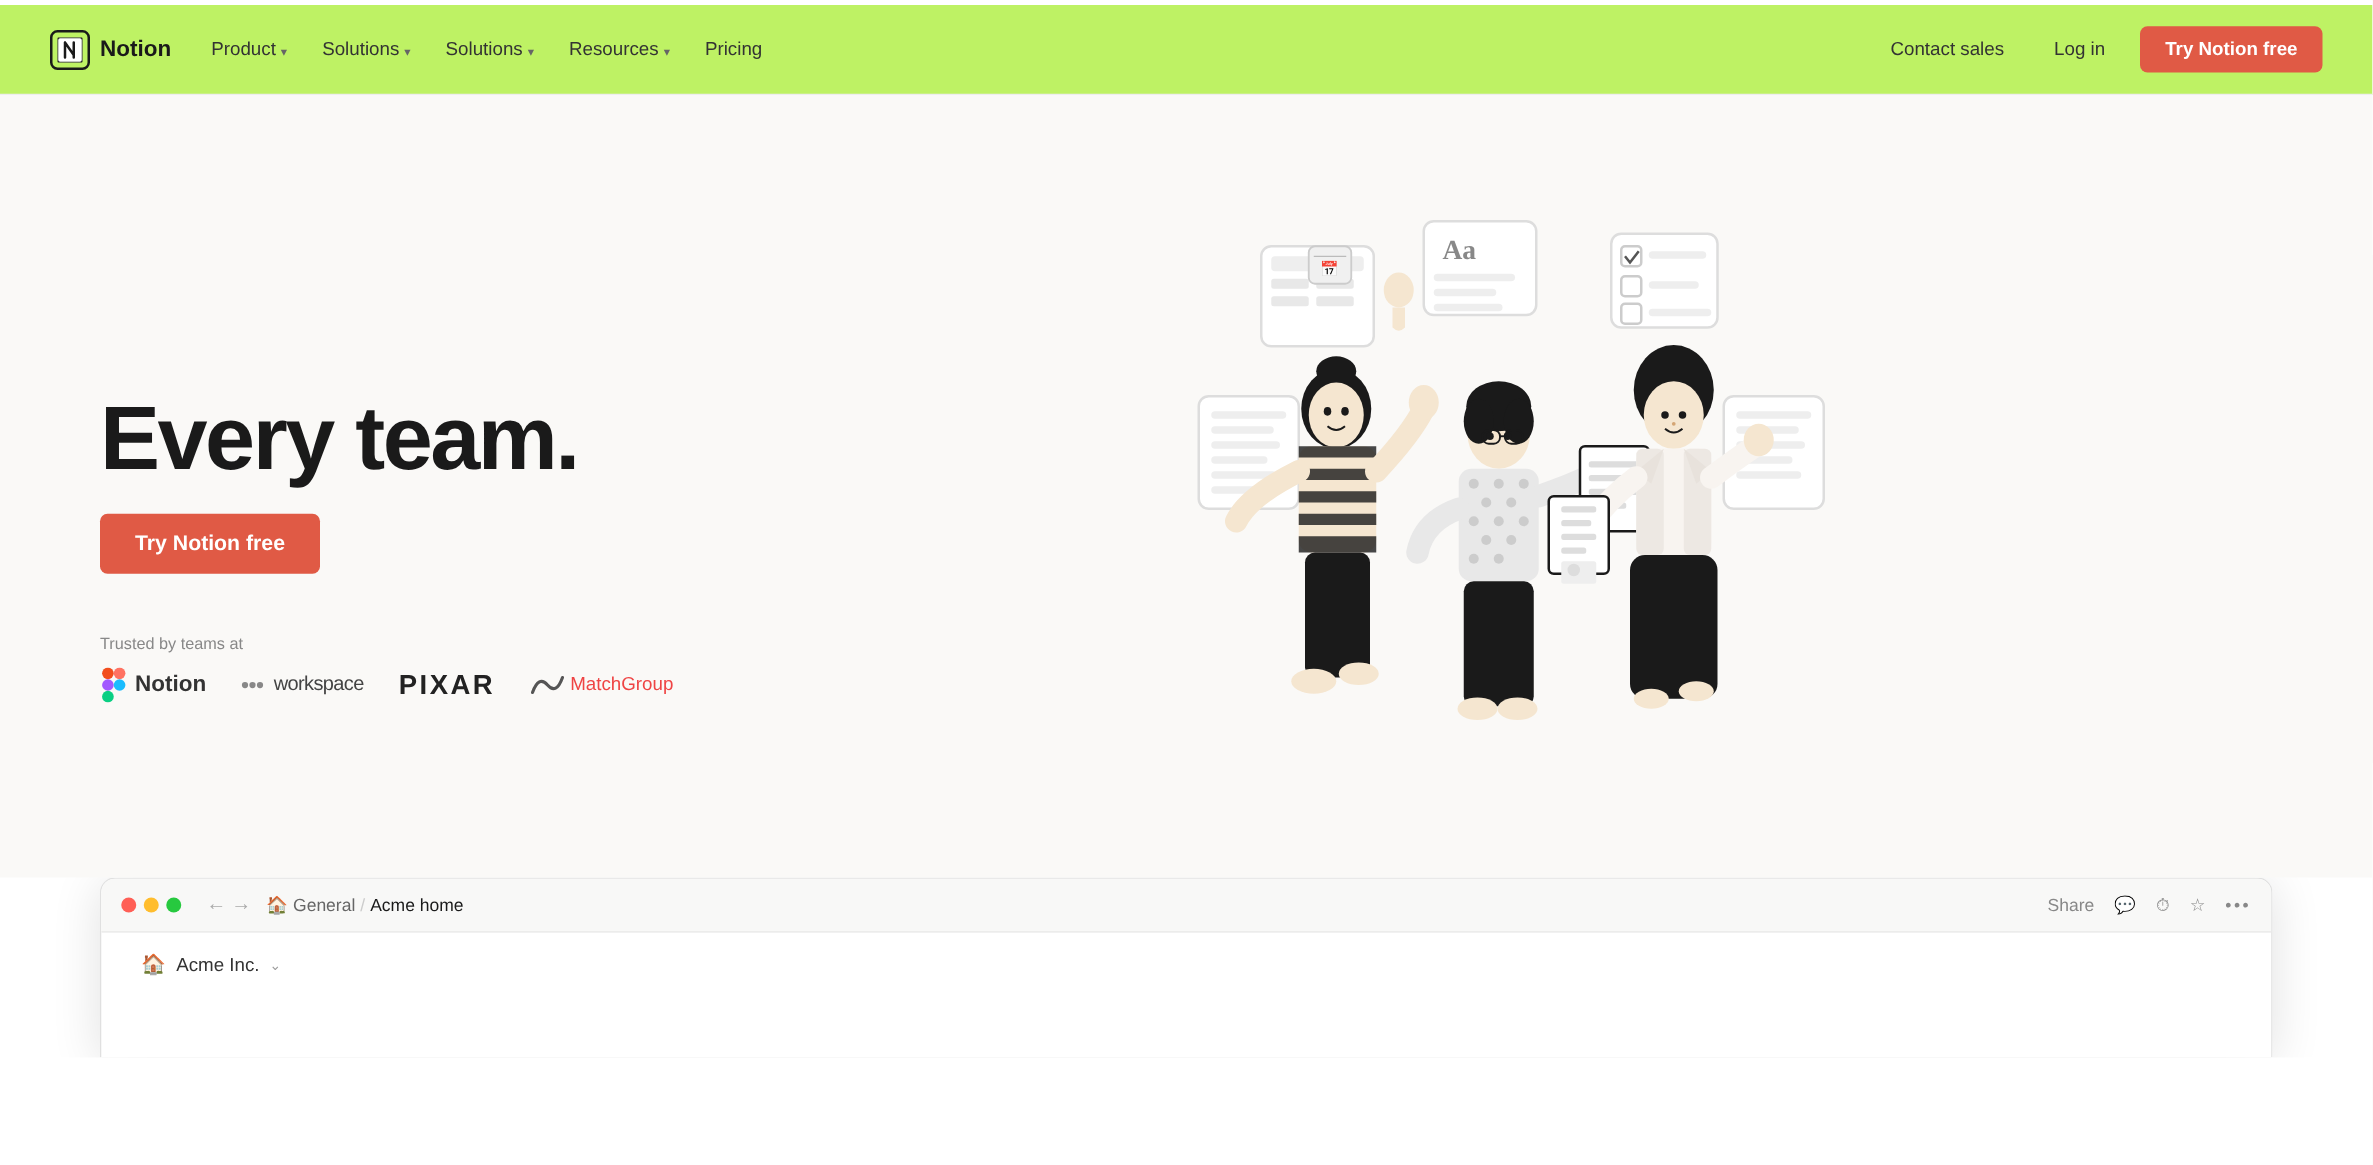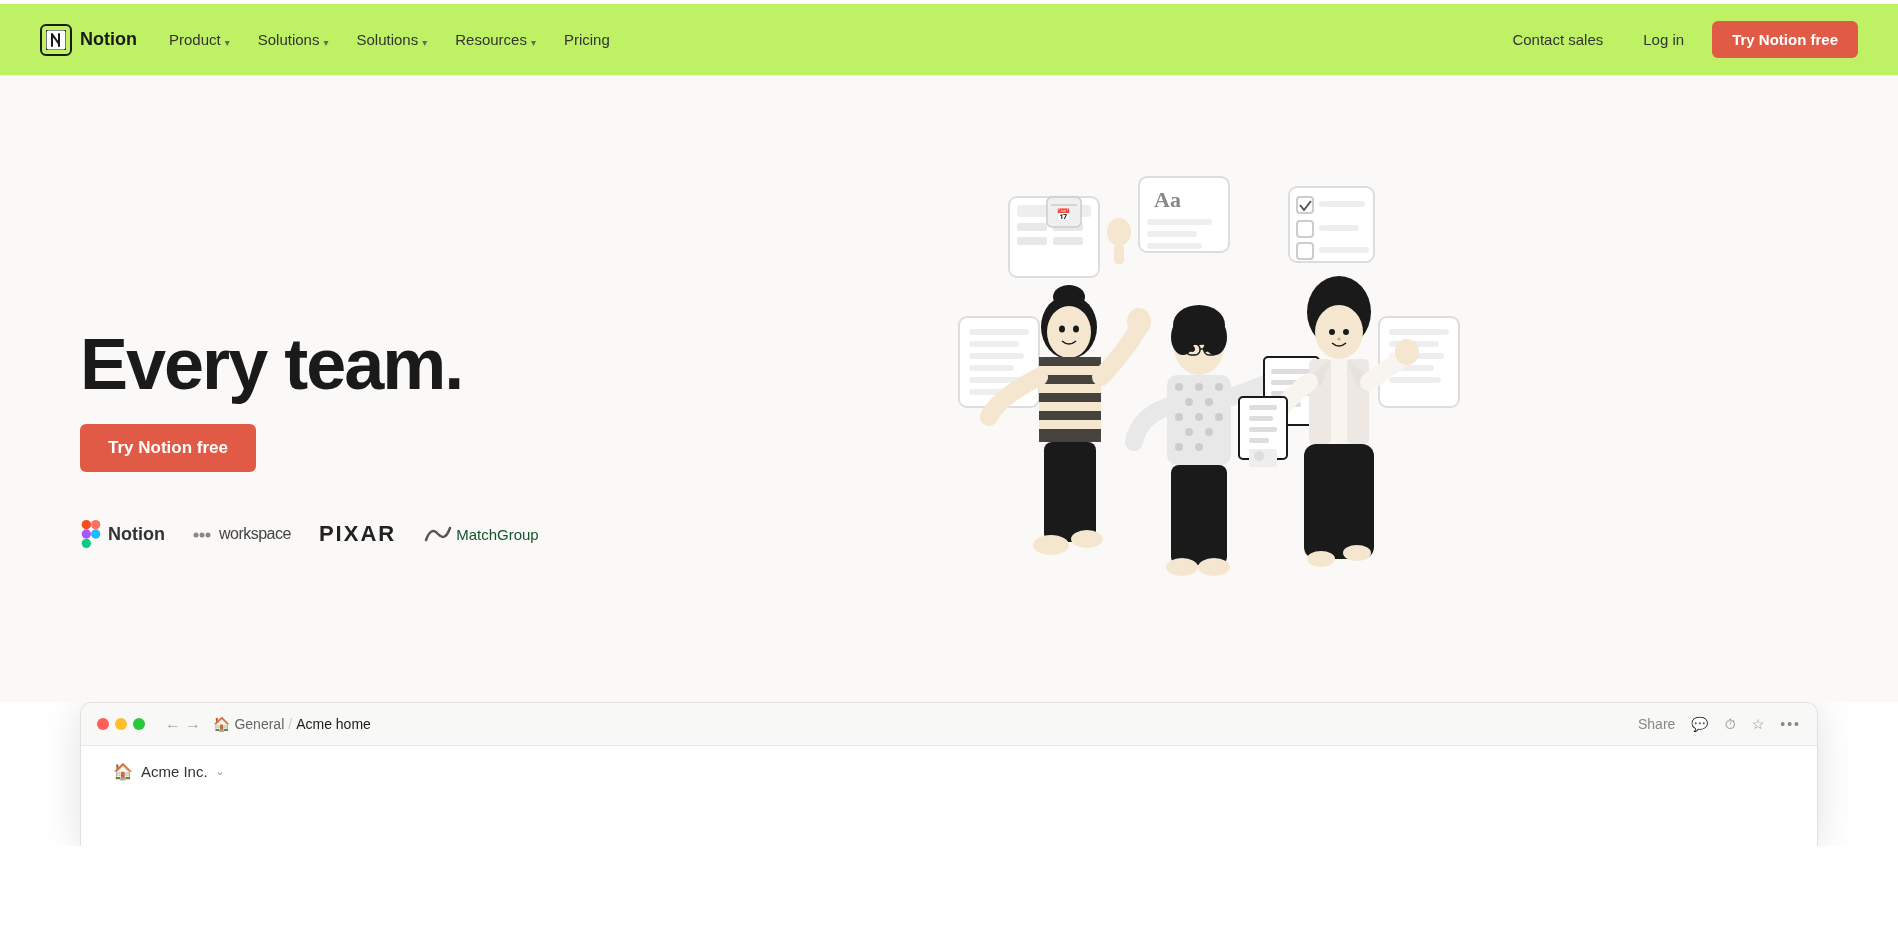--- a/index.html
+++ b/index.html
@@ -156,21 +156,21 @@
       letter-spacing: -0.5px;
     }
     .logo-pixar {
       font-size: 22px;
       font-weight: 900;
       color: #222;
       letter-spacing: 2px;
     }
     .logo-match {
       font-size: 15px;
-      color: #14532d;
+      color: #ef4444;
       display: flex;
       align-items: center;
       gap: 4px;
       justify-content: space-between;
     }
 
     
     .hero-right {
       flex: 1;
       display: flex;
@@ -307,20 +307,21 @@
   <div class="hero-left">
     <h1 class="hero-title">
       <br>
       <span>Every team.</span>
     </h1>
     <button class="btn-hero">
       <span>Try Notion free</span>
     </button>
 
     <div class="trusted">
+      <p class="trusted-label">Trusted by teams at</p>
       <div class="trusted-logos">
 
         <div class="logo-figma">
           <svg width="22" height="28" viewBox="0 0 38 57">
             <rect x="0" y="0" width="19" height="19" rx="9.5" fill="#F24E1E"></rect>
             <rect x="19" y="0" width="19" height="19" rx="9.5" fill="#FF7262"></rect>
             <rect x="0" y="19" width="19" height="19" rx="9.5" fill="#A259FF"></rect>
             <rect x="0" y="38" width="19" height="19" rx="9.5" fill="#0ACF83"></rect>
             <circle cx="28.5" cy="28.5" r="9.5" fill="#1ABCFE"></circle>
           </svg>

